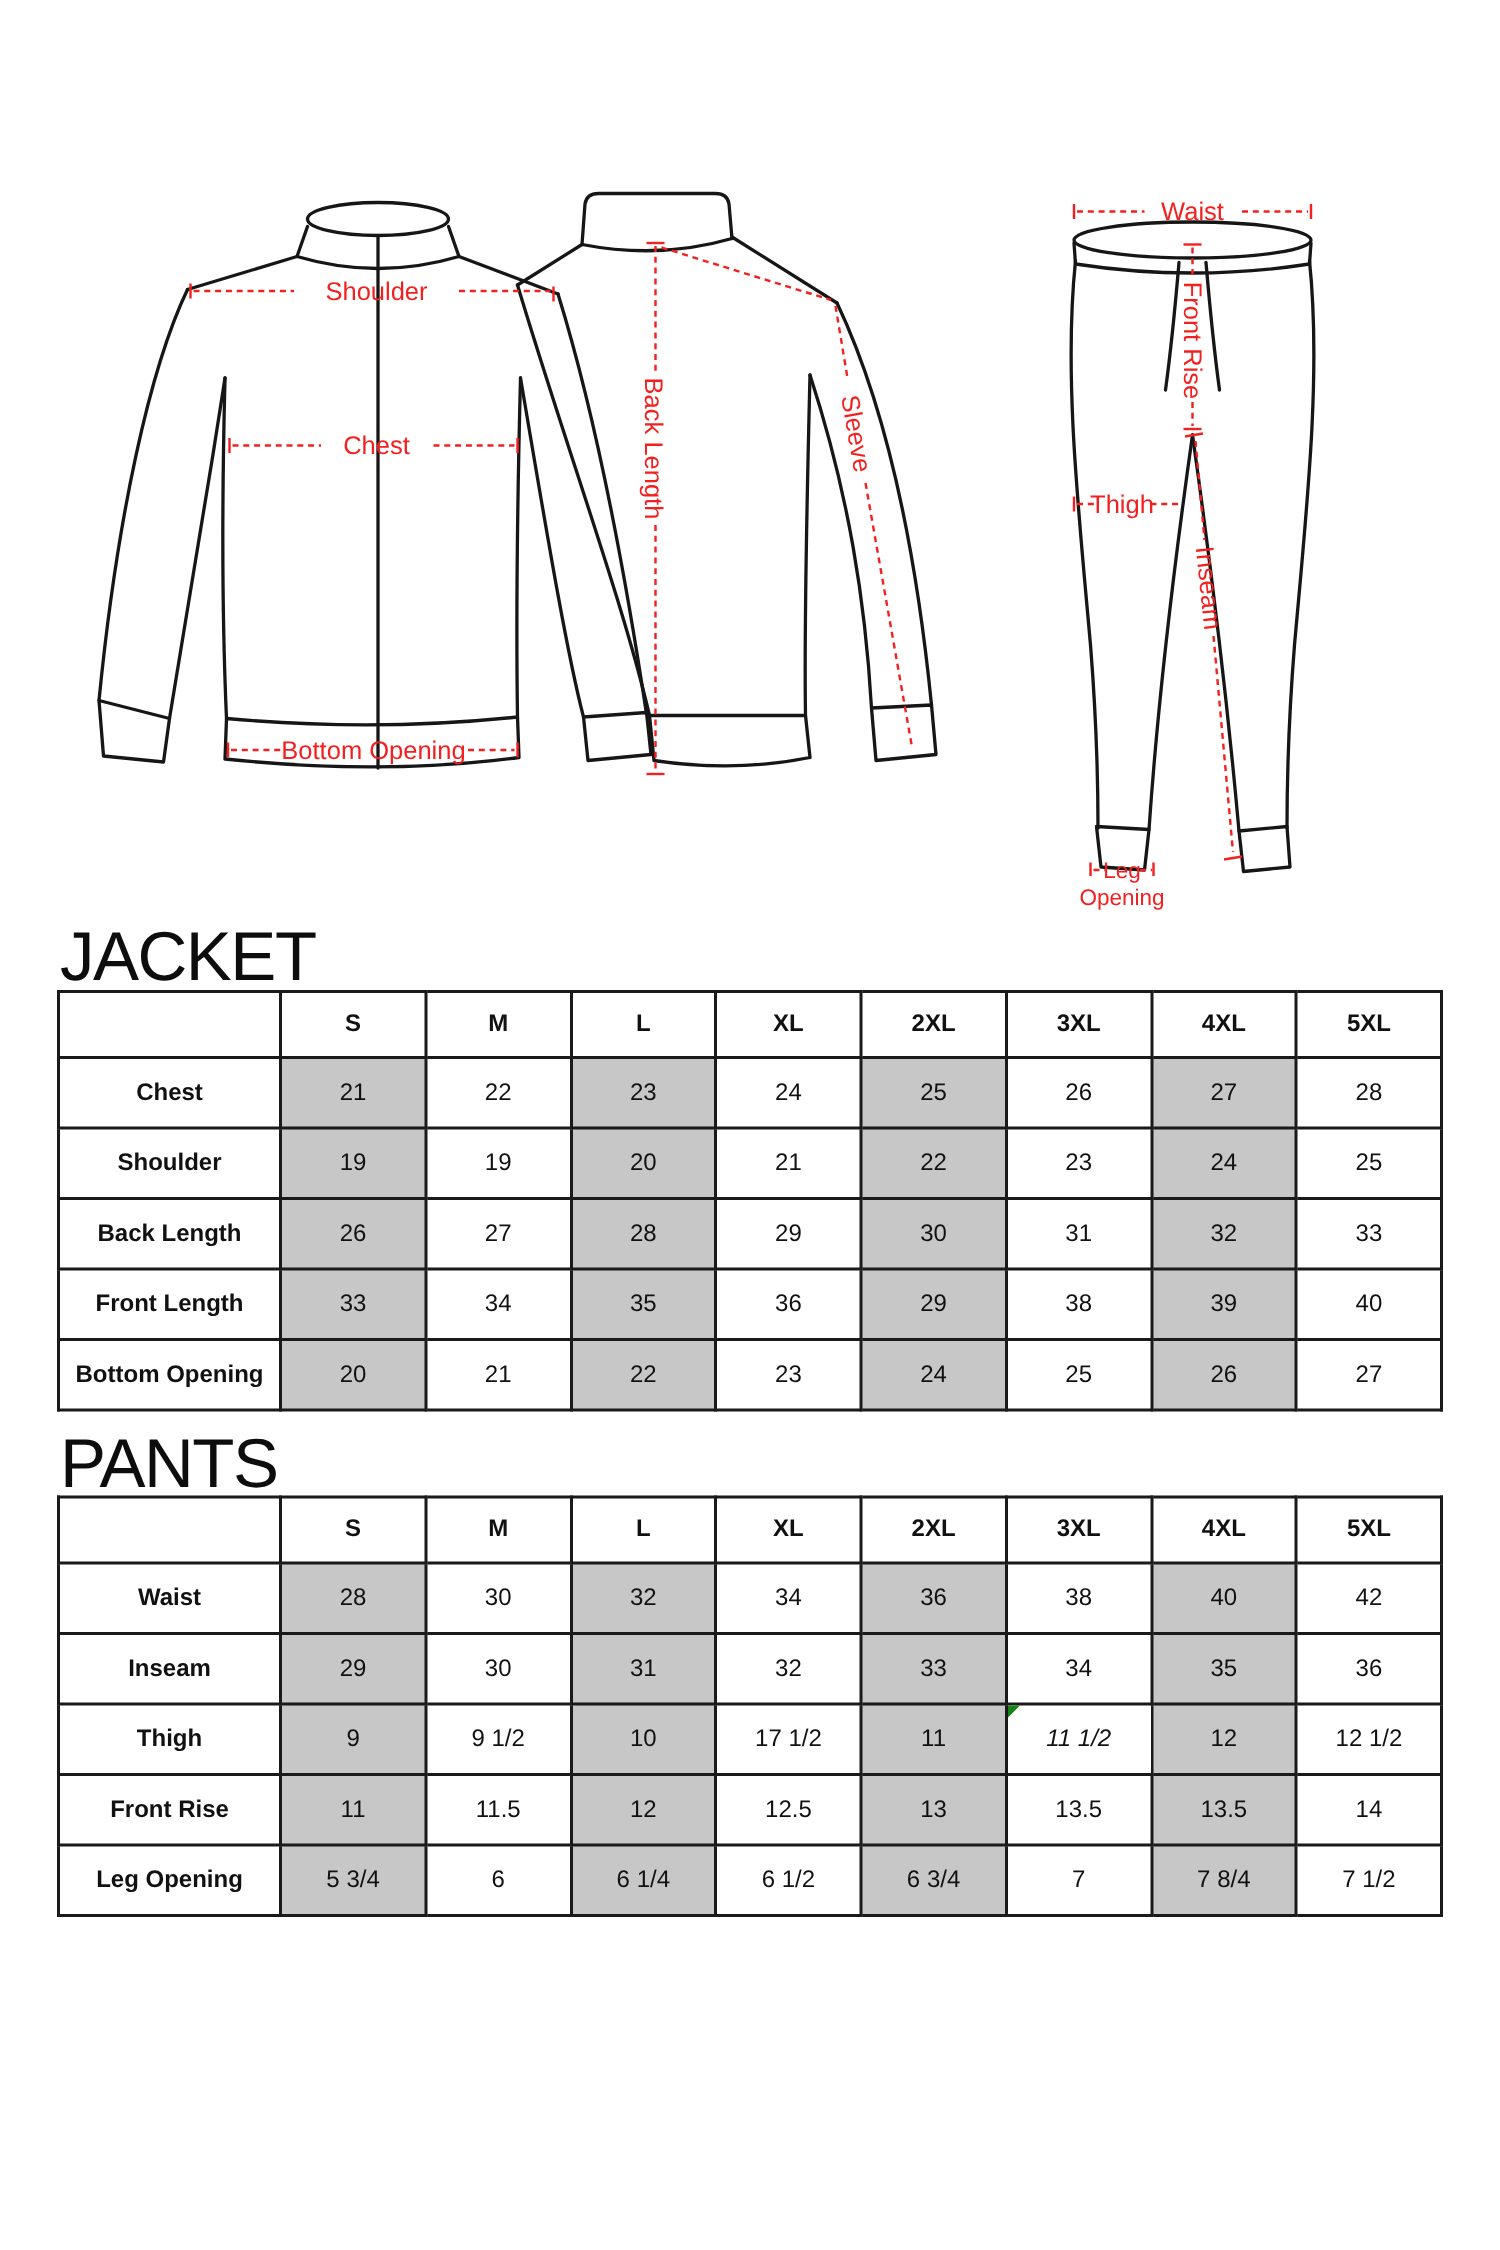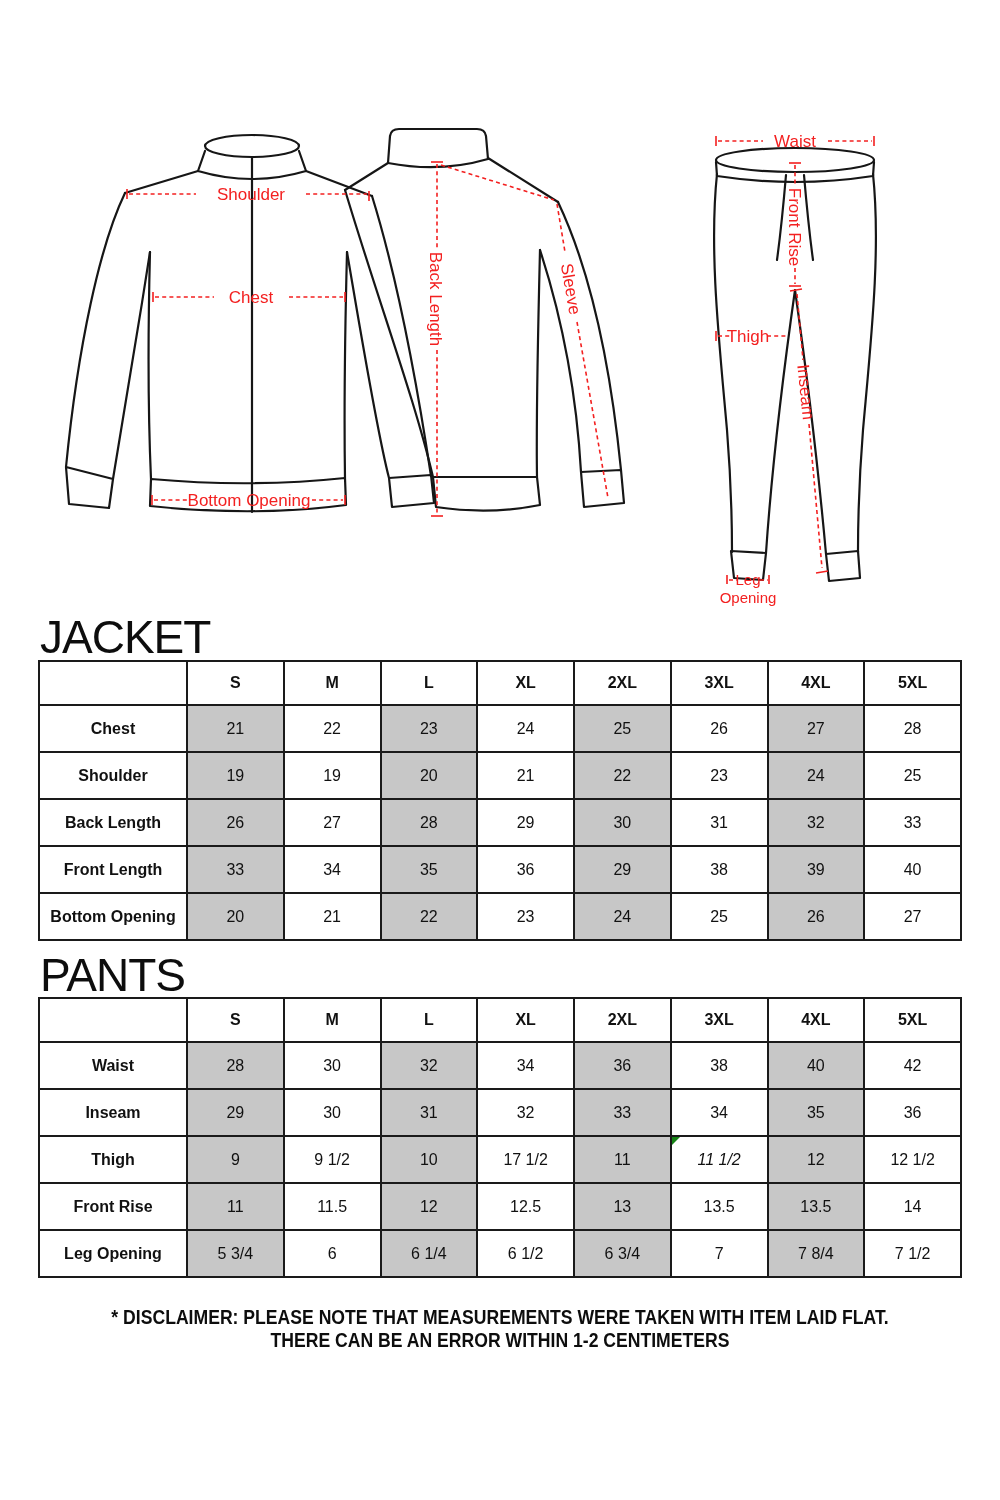--- a/index.html
+++ b/index.html
@@ -300,18 +300,14 @@
           <td class="shaded">6 1/4</td>
           <td>6 1/2</td>
           <td class="shaded">6 3/4</td>
           <td>7</td>
           <td class="shaded">7 8/4</td>
           <td>7 1/2</td>
         </tr>
       </tbody>
     </table>
 
-  <div class="disclaimer">
-    <span class="dline">* DISCLAIMER: PLEASE NOTE THAT MEASUREMENTS WERE TAKEN WITH ITEM LAID FLAT.</span>
-    <span class="dline">THERE CAN BE AN ERROR WITHIN 1-2 CENTIMETERS</span>
-  </div>
 
 </div>
 
 </body></html>

